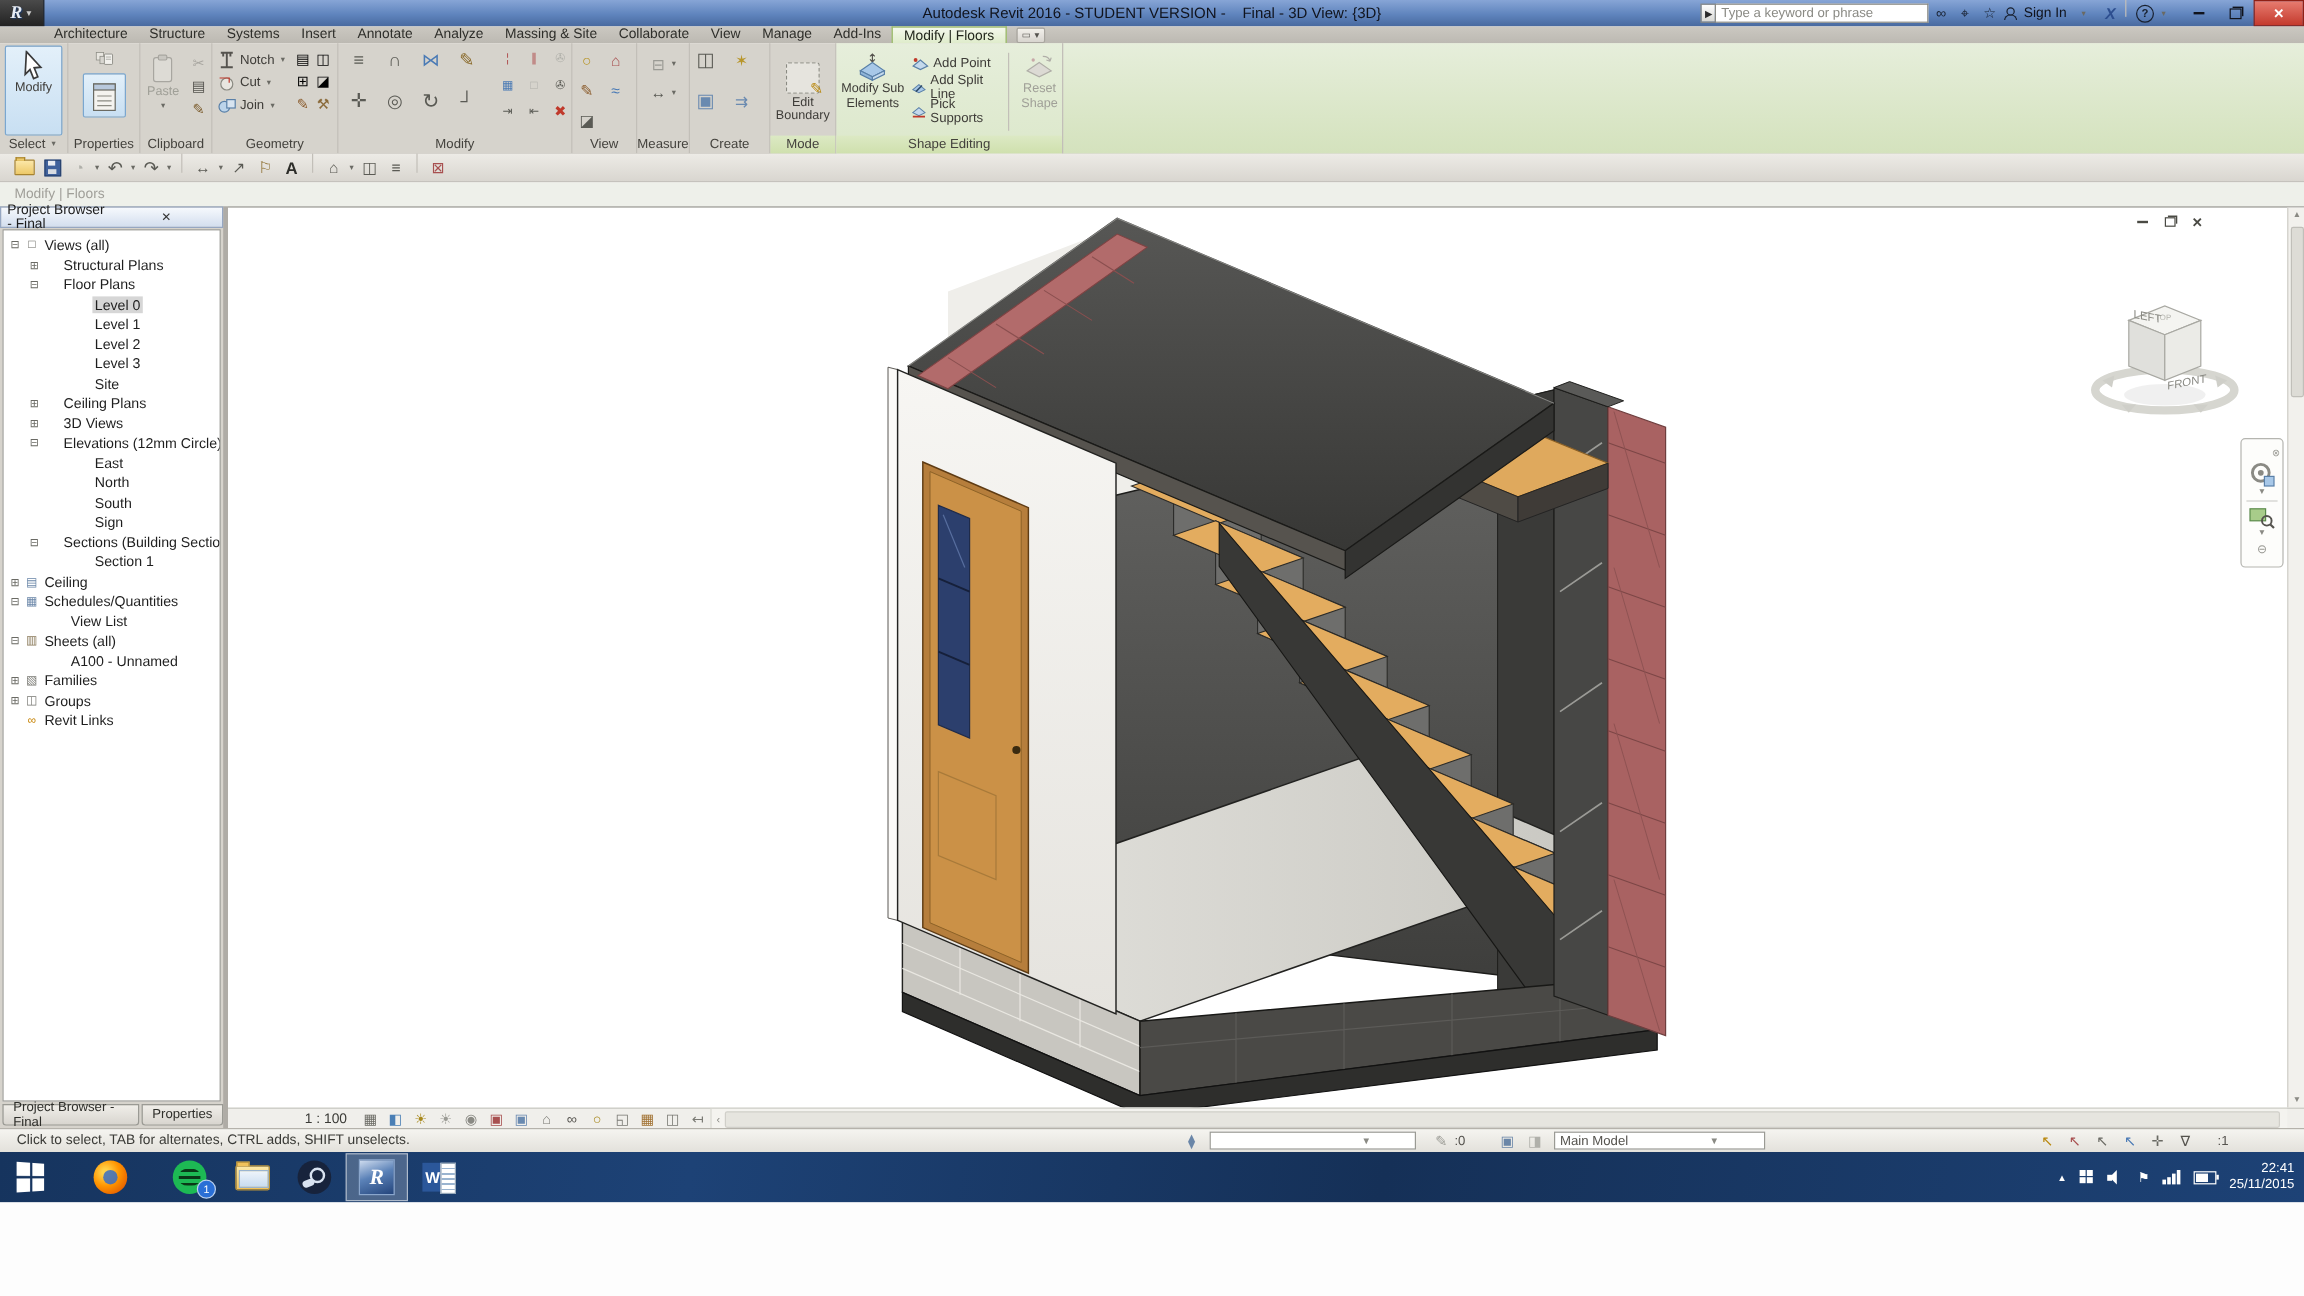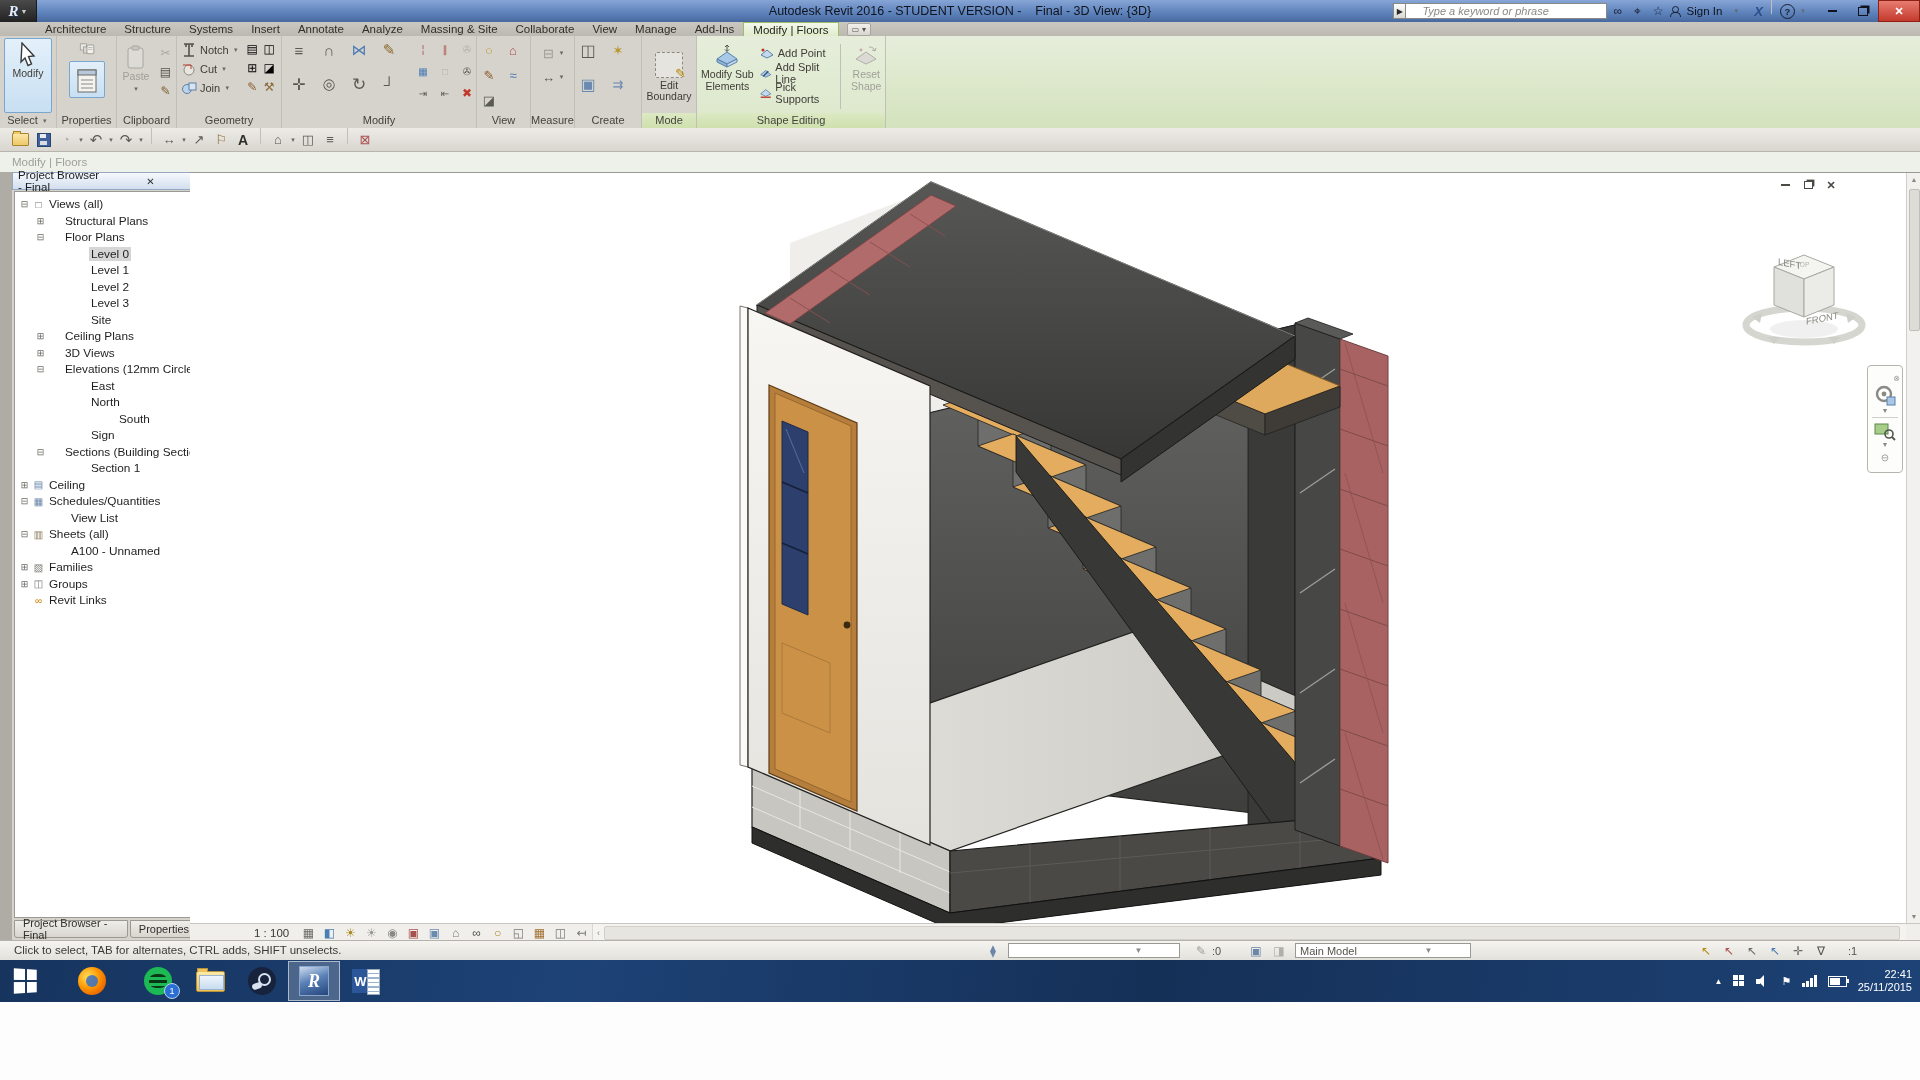--- a/index.html
+++ b/index.html
@@ -13,21 +13,21 @@
 
   
   .titlebar{position:absolute;left:0;top:0;width:1920px;height:22px;background:linear-gradient(#87a5d6,#5f84bd 55%,#48699f);display:flex;align-items:center}
   .appbtn{width:36px;height:22px;background:linear-gradient(#4a4a4a,#222);display:flex;align-items:center;justify-content:center;color:#fff;border-right:1px solid #1a1a1a}
   .appbtn .r{font-family:"Liberation Serif",serif;font-style:italic;font-weight:bold;font-size:15px;color:#e8edf5;text-shadow:1px 1px 1px #203a63}
   .appbtn .c{font-size:7px;color:#ccc;margin-left:2px}
   .wtitle{position:absolute;left:0;right:0;text-align:center;font-size:12.5px;color:#10131c;white-space:pre}
   .tb-right{position:absolute;right:0;top:0;height:22px;display:flex;align-items:center}
   .searchwrap{display:flex;align-items:center;height:16px}
   .search-exp{font-size:8px;color:#2a2a2a;background:linear-gradient(#fdfdfd,#d8d8d4);border:1px solid #8a8a84;height:14px;width:11px;display:flex;align-items:center;justify-content:center}
-  .searchbox{width:168px;height:14px;background:#fff;border:1px solid #8a8a84;border-left:none;font-size:11px;font-style:italic;color:#8a8a84;padding:0 16px;line-height:14px;overflow:hidden}
+  .searchbox{width:168px;height:14px;background:#fff;border:1px solid #8a8a84;border-left:none;font-size:11px;color:#8a8a84;padding:0 4px;line-height:14px;overflow:hidden}
   .tbico{color:#18202e;font-size:12px;margin:0 6px;display:inline-flex;align-items:center}
   .signin{font-size:11.5px;color:#10131c;margin:0 4px}
   .person{width:10px;height:10px;position:relative;margin-right:3px}
   .person:before{content:"";position:absolute;left:2.5px;top:0;width:5px;height:5px;border:1px solid #18202e;border-radius:50%}
   .person:after{content:"";position:absolute;left:0;top:6px;width:9px;height:4px;border:1px solid #18202e;border-bottom:none;border-radius:5px 5px 0 0}
   .xlogo{font-weight:bold;font-style:italic;font-size:13px;color:#2d4e8f}
   .helpq{width:13px;height:13px;border:1.3px solid #18202e;border-radius:50%;font-size:9.5px;display:flex;align-items:center;justify-content:center;color:#18202e;font-weight:bold}
   .winbtn{width:29px;height:20px;display:flex;align-items:center;justify-content:center;margin-left:1px}
   .winbtn.min:before{content:"";width:9px;height:2px;background:#10131c}
   .winbtn.rest:before{content:"";width:8px;height:7px;border:1.5px solid #10131c;box-shadow:2px -2px 0 -0.5px #10131c}
@@ -65,21 +65,21 @@
   .saveico{width:12px;height:12px;background:#3f619c;border:1px solid #2a4470;position:relative;margin:0 4px}
   .saveico:before{content:"";position:absolute;left:2px;top:0;width:6px;height:4px;background:#e8ecf2}
   .saveico:after{content:"";position:absolute;left:2px;bottom:1px;width:7px;height:4px;background:#d8dce2}
 
   
   .optionsbar{position:absolute;left:0;top:152px;width:1920px;height:20px;background:#eef0ea;border-bottom:1px solid #c8c7c1;display:flex;align-items:center}
   .optionsbar span{margin-left:12px;font-size:11.5px;color:#a09f99}
 
   
   .workspace{position:absolute;left:0;top:172px;width:1920px;height:768px;background:#aFACa6}
-  .browser{position:absolute;left:12px;top:0;width:186px;height:768px;background:#d6d3cc}
+  .browser{position:absolute;left:0;top:0;width:186px;height:768px;background:#d6d3cc}
   .bheader{position:absolute;left:0;top:0;width:186px;height:18px;background:linear-gradient(#f6f9fd,#d3deee);border:1px solid #96a7c2;box-sizing:border-box;display:flex;align-items:center;font-size:11.5px;color:#1c1c1c}
   .bheader span{margin-left:5px;flex:1}
   .bheader .x{width:14px;font-size:10px;color:#333;margin-right:4px;text-align:center}
   .tree{position:absolute;left:2px;top:19px;width:182px;height:727px;background:#fff;border:1px solid #9a9a94;box-sizing:border-box;overflow:hidden;padding-top:4px}
   .trow{height:16.5px;display:flex;align-items:center;font-size:11.8px;color:#1e1e1e;white-space:nowrap}
   .trow .box{width:11px;font-size:9px;color:#6a6a64;display:inline-flex;justify-content:center;margin-right:2px;flex:none}
   .trow .tico{width:13px;font-size:10px;display:inline-flex;justify-content:center;margin-right:2px;flex:none}
   .trow .lbl{padding:0 2px}
   .trow .lbl.sel{background:#d6d6d6}
   .btabs{position:absolute;left:0;bottom:2px;height:18px;display:flex}
@@ -534,21 +534,21 @@
           <div class="trow" style="padding-left: 46px;">
             <span class="box"></span>
             <span class="tico"></span>
             <span class="lbl">East</span>
           </div>
           <div class="trow" style="padding-left: 46px;">
             <span class="box"></span>
             <span class="tico"></span>
             <span class="lbl">North</span>
           </div>
-          <div class="trow" style="padding-left: 74px;">
+          <div class="trow" style="padding-left: 46px;">
             <span class="box"></span>
             <span class="tico"></span>
             <span class="lbl">South</span>
           </div>
           <div class="trow" style="padding-left: 46px;">
             <span class="box"></span>
             <span class="tico"></span>
             <span class="lbl">Sign</span>
           </div>
           <div class="trow" style="padding-left: 20px;">

